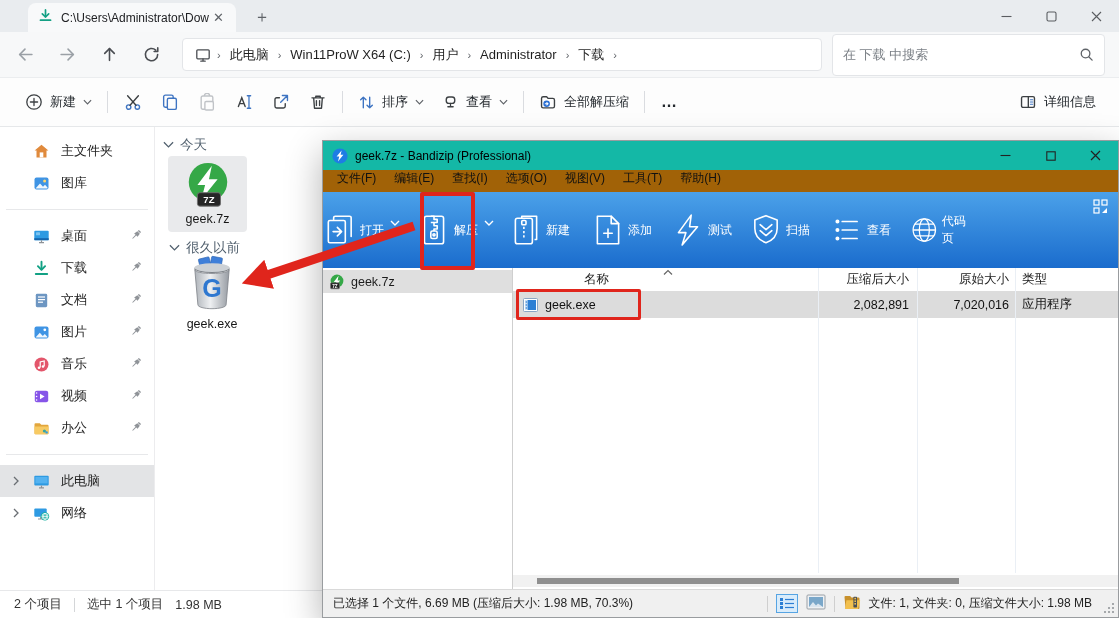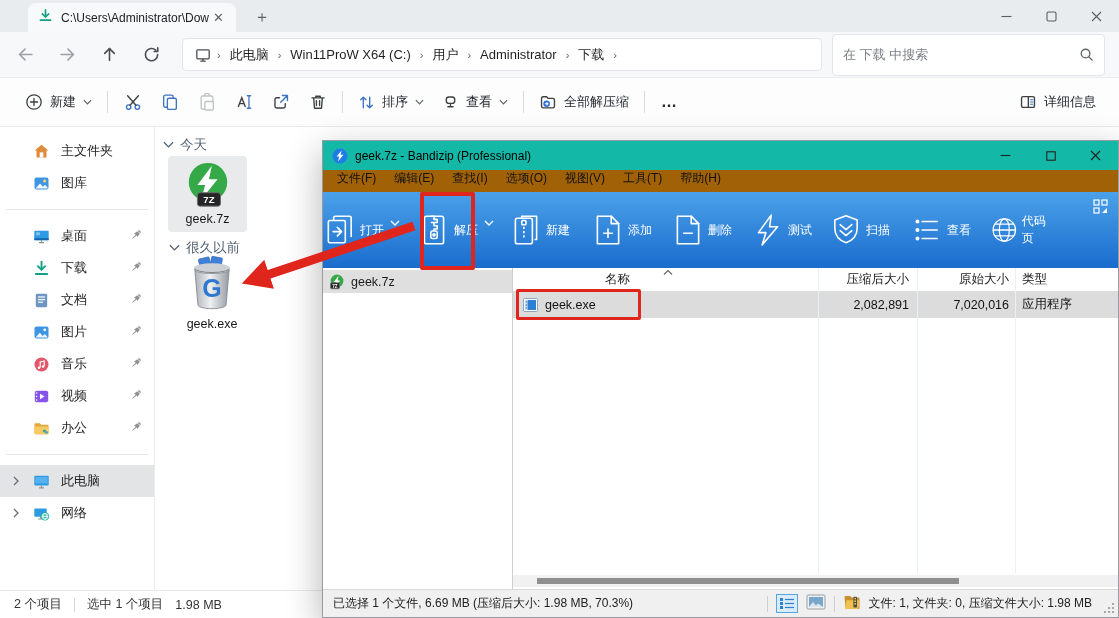--- a/index.html
+++ b/index.html
@@ -79,21 +79,21 @@
 
   .bz-content { flex:1; display:flex; min-height:0; position:relative; }
   .bz-tree { width:190px; border-right:1px solid #cfcfcf; padding-top:2px; }
   .tree-row { height:23px; display:flex; align-items:center; padding-left:6px; font-size:12.5px; }
   .tree-row.sel { background:#dfdfdf; }
   .tree-row .nm { margin-left:6px; }
   .bz-list { flex:1; position:relative; font-size:12.5px; }
   .lh { height:23px; display:flex; align-items:flex-end; padding-bottom:3px; color:#222; position:relative; }
   .col-name { width:305px; } .col-packed { width:99px; text-align:right; padding-right:8px; }
   .col-orig { width:98px; text-align:right; padding-right:6px; } .col-type { flex:1; padding-left:7px; }
-  .lh .col-name { padding-left:92px; }
+  .lh .col-name { padding-left:71px; }
   .colsep { position:absolute; top:0; bottom:16px; width:1px; background:#eaeff5; }
   .lrow { height:27px; display:flex; align-items:center; background:#dcdcdc; color:#111; }
   .lrow .col-name { display:flex; align-items:center; padding-left:10px; }
   .lrow .nm { margin-left:7px; }
   .hscroll { position:absolute; left:0; right:0; bottom:2px; height:12px; background:#f1f1f1; }
   .hthumb { position:absolute; left:24px; top:3px; width:422px; height:6px; background:#8f8f8f; }
   .sortchev { position:absolute; left:150px; top:1px; }
 
   .bz-status { height:28px; background:#f0f0f0; border-top:1px solid #d9d9d9; display:flex; align-items:center;
                font-size:12px; color:#222; padding:0 26px 0 10px; position:relative; }
@@ -598,28 +598,20 @@
           </svg>
         <span class="bl">新建</span>
       </div>
       <div class="bz-btn" style="margin-left:20px;">
         <svg width="34" height="34" viewBox="0 0 32 32" fill="none" stroke="#fff" stroke-width="1.5" stroke-linejoin="round" stroke-linecap="round">
           <path d="M6 29V3h13l7 7v19z"></path>
             <path d="M19 3v7h7"></path>
             <path d="M16 15v8M12 19h8"></path>
           </svg>
         <span class="bl">添加</span>
-      </div>
-      <div class="bz-btn" style="margin-left:18px;">
-        <svg width="34" height="34" viewBox="0 0 32 32" fill="none" stroke="#fff" stroke-width="1.5" stroke-linejoin="round" stroke-linecap="round">
-          <path d="M6 29V3h13l7 7v19z"></path>
-            <path d="M19 3v7h7"></path>
-            <path d="M12 19h8"></path>
-          </svg>
-        <span class="bl">删除</span>
       </div>
       <div class="bz-btn" style="margin-left:18px;">
         <svg width="34" height="34" viewBox="0 0 32 32" fill="none" stroke="#fff" stroke-width="1.5" stroke-linejoin="round">
           <path d="M19 2L7 18.5h7L10.5 30 25 13h-7.5z"></path>
           </svg>
         <span class="bl">测试</span>
       </div>
       <div class="bz-btn" style="margin-left:16px;">
         <svg width="34" height="34" viewBox="0 0 32 32" fill="none" stroke="#fff" stroke-width="1.5" stroke-linejoin="round" stroke-linecap="round">
           <path d="M16 2.5l10.5 4v8c0 7.2-5.3 11.5-10.5 13.5C10.8 26 5.5 21.7 5.5 14.5v-8z"></path>

